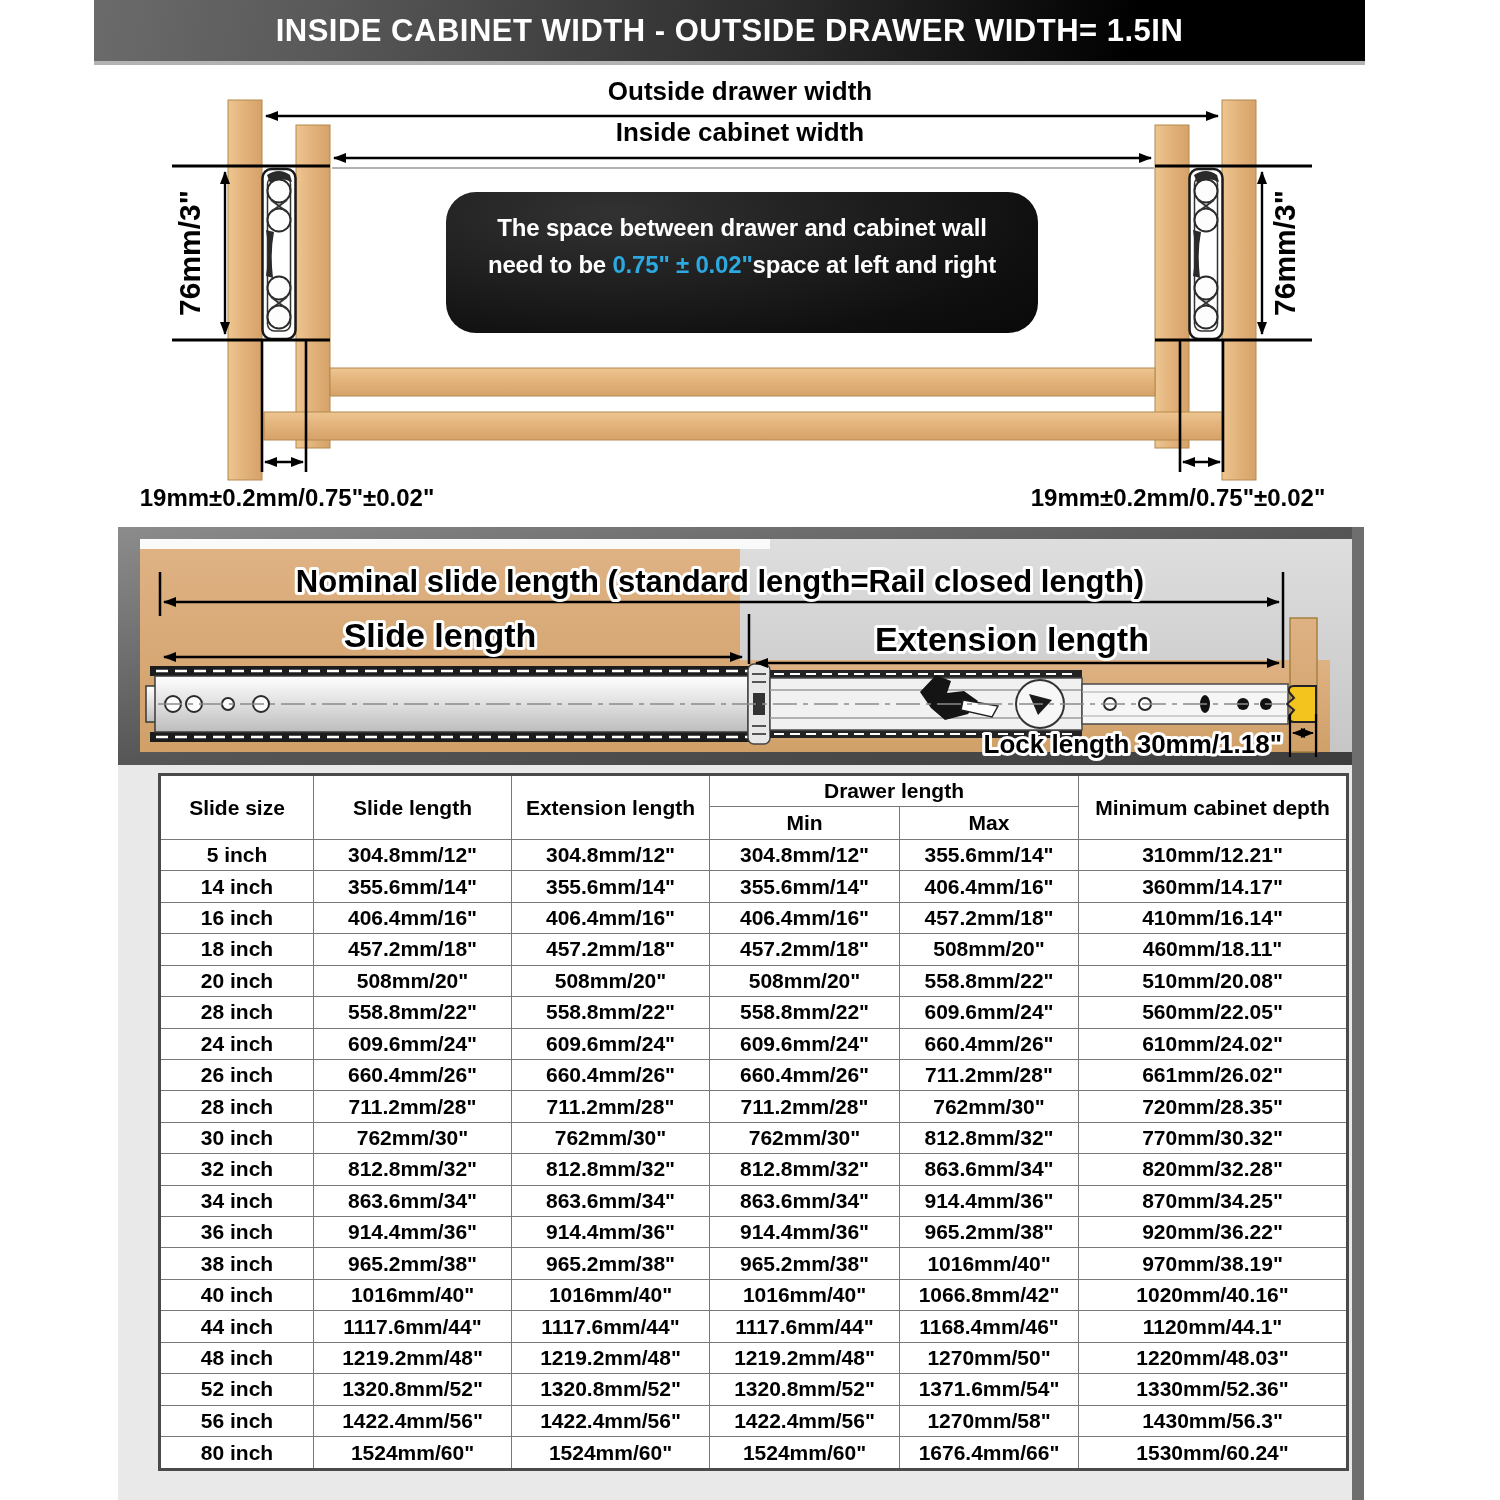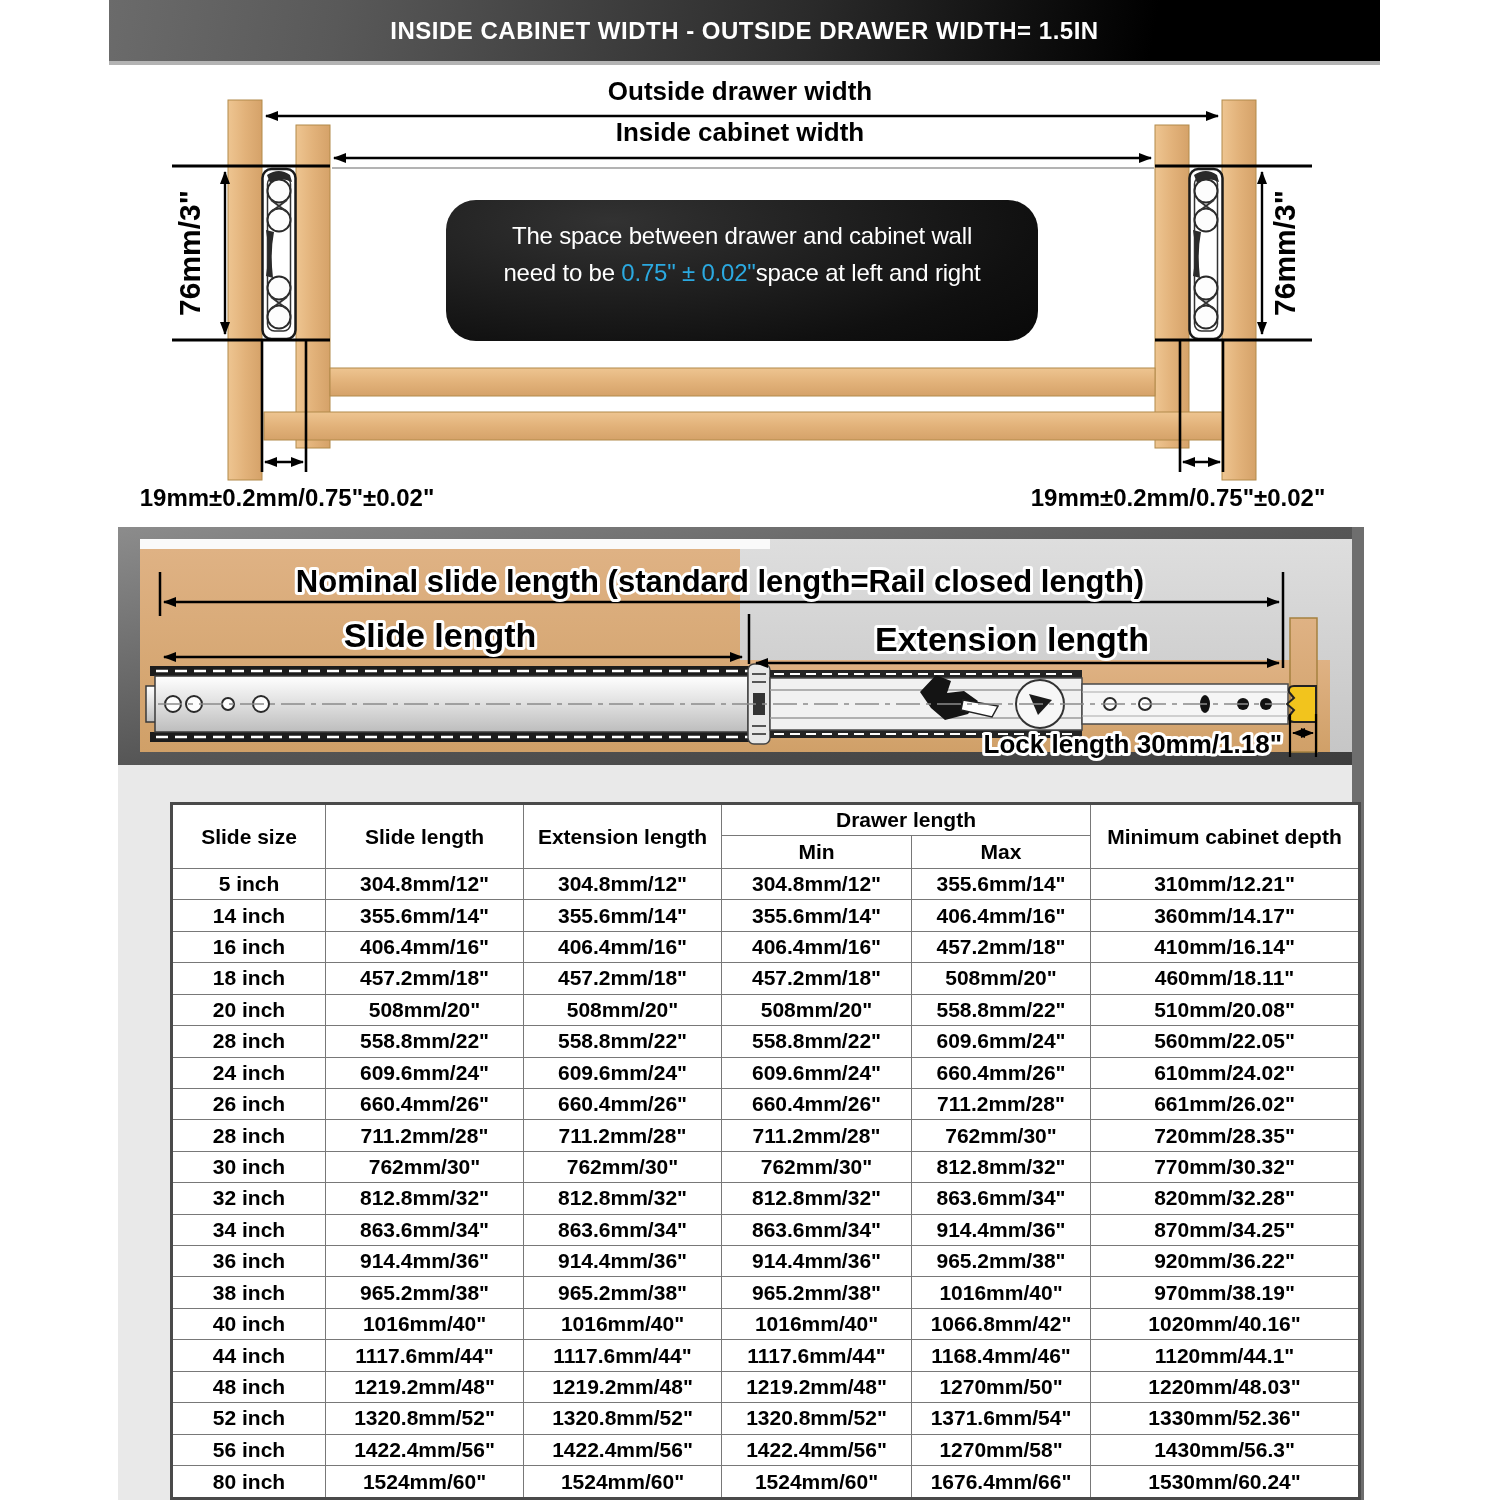--- a/index.html
+++ b/index.html
@@ -2,55 +2,54 @@
 <html><head>
 <meta charset="utf-8">
 <style>
   html,body{margin:0;padding:0}
   body{
     width:1500px;height:1500px;position:relative;background:#ffffff;
     font-family:"Liberation Sans",sans-serif;overflow:hidden;
   }
   
   .banner{
-    position:absolute;left:109px;top:0;width:1271px;height:61px;
+    position:absolute;left:94px;top:0;width:1271px;height:61px;
     background:linear-gradient(100deg,#6b6b6b 0%,#595959 18%,#2a2a2a 55%,#000 82%);
     border-bottom:4px solid #b3b3b3;
     display:flex;align-items:center;justify-content:center;
-    color:#fff;font-weight:bold;font-size:24px;letter-spacing:.5px;z-index:5;
+    color:#fff;font-weight:bold;font-size:31px;letter-spacing:.5px;z-index:5;
   }
   
   .topsvg{position:absolute;left:0;top:0;width:1500px;height:525px;z-index:1}
   .dimtext{font-weight:bold;fill:#000}
   .hole{fill:#fdfdfd;stroke:#2a2a2a;stroke-width:2}
   
   .notebox{
-    position:absolute;left:446px;top:200px;width:592px;height:141px;
+    position:absolute;left:446px;top:192px;width:592px;height:141px;
     border-radius:30px;box-sizing:border-box;
     background:radial-gradient(130% 170% at 28% 15%,#323232 0%,#101010 55%,#000 100%);
-    color:#fff;font-weight:normal;font-size:24px;line-height:37px;
+    color:#fff;font-weight:bold;font-size:24px;line-height:37px;
     text-align:center;padding-top:17px;z-index:4;letter-spacing:-.2px;
   }
   .hl{color:#2ba9e0}
   
   .lower{
     position:absolute;left:118px;top:527px;width:1234px;height:973px;
     background:#e9e9e9;border-right:12px solid #6e6e6e;z-index:1;
   }
   .panelsvg{position:absolute;left:0;top:0;width:1234px;height:238px}
   .outline{
     paint-order:stroke;stroke:#fff;stroke-width:6px;stroke-linejoin:round;
     fill:#000;font-weight:bold;
   }
   
   .spec{
-    position:absolute;left:158px;top:802px;width:1188px;height:698px;
+    position:absolute;left:158px;top:773px;width:1188px;height:698px;
     border-collapse:collapse;table-layout:fixed;background:#fff;z-index:3;
     border:3px solid #4a4a4a;
-    margin-left:12px;
   }
   .spec th,.spec td{
     border:1.6px solid #787878;text-align:center;vertical-align:middle;
     font-weight:bold;font-size:21px;color:#000;padding:0;
     white-space:nowrap;overflow:hidden;
   }
   .spec thead tr:first-child th{height:30px}
   .spec thead tr:last-child th{height:32px}
 </style>
 </head>

